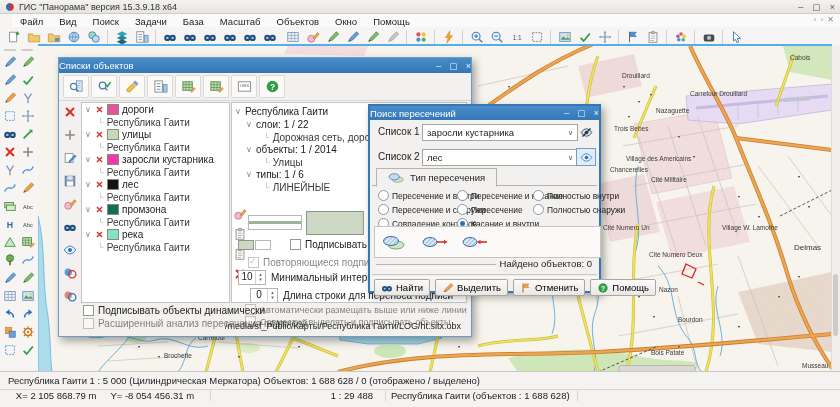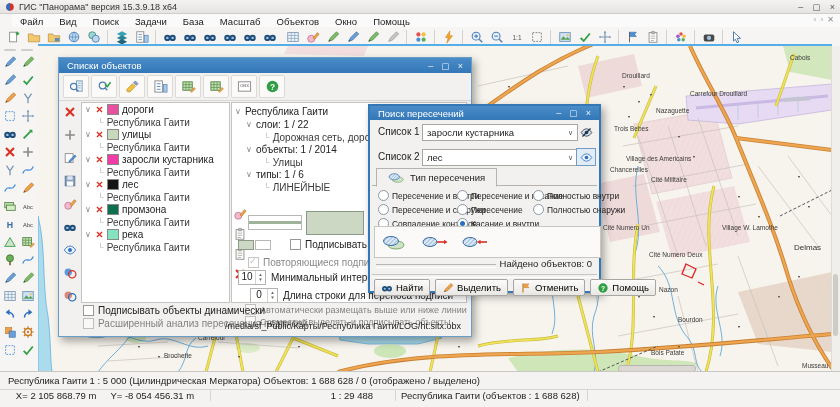--- a/index.html
+++ b/index.html
@@ -31,27 +31,27 @@
   .maparea svg text.big{font-size:8px;fill:#33312f}
   .vscroll{position:absolute;right:0;top:46px;width:8px;bottom:35px;background:#f1efec;border-left:1px solid #dedcd9}
   .vthumb{position:absolute;left:1px;width:5px;top:228px;height:62px;background:#cfccc8;border-radius:3px}
   .hthumb{position:absolute;left:580px;top:319px;width:76px;height:5px;background:#dbd8d4;border:1px solid #b9b6b2;border-radius:3px}
   
   .statusbar{position:absolute;left:0;right:0;bottom:0;height:35px;background:#f4f3f1;border-top:1px solid #c9c7c4;font-size:9.5px}
   .sb1{height:17px;display:flex;align-items:center;padding:0 8px;border-bottom:1px solid #d8d6d3}
   .sb2{height:17px;display:flex;align-items:flex-start}
   .sbc{border-right:1px solid #d8d6d3;display:flex;align-items:center}
   .sbc.c1{width:210px;justify-content:center;gap:14px}
-  .sbc.c2{width:162px;justify-content:flex-end;padding-right:22px}
+  .sbc.c2{width:162px;justify-content:flex-end;padding-right:12px}
   .sbc.c3{width:186px;padding-left:5px}
   .sbc.c4{flex:1;border-right:none}
   
   .dlg{position:absolute;background:#f2f1ef;box-shadow:3px 4px 8px rgba(0,0,0,.35)}
   .dtitle{height:15px;background:linear-gradient(#4a8cc8,#3377b7);color:#fff;display:flex;align-items:center;
-          padding:0 8px;font-size:9.5px}
+          padding:0 0;font-size:9.5px}
   .dctl{margin-left:auto;display:flex;gap:8px;font-size:9px;color:#eaf2fa}
   .panel{position:absolute;background:#fff;border:1px solid #c6c4c1}
   
   #dlg1{left:58px;top:57px;width:412px;height:278px;border:1px solid #6a9cc8;z-index:5}
   .d1tb{position:absolute;left:0;top:15px;right:0;height:27px;border-bottom:1px solid #dad8d5;display:flex;align-items:center;padding:0 4px;gap:2px}
   .d1tb .tbi{width:24px;height:21px;border:1px solid #dcdad7;background:#fbfaf9}
   .d1tb .tbi svg{width:15px;height:15px}
   .sidetools{position:absolute;left:2px;top:46px;width:18px;display:flex;flex-direction:column;gap:8px;align-items:center}
   .sidetools .tbi{width:16px;height:15px}
   .trow{display:flex;align-items:center;gap:3px;height:13px;padding-left:3px;white-space:nowrap}

